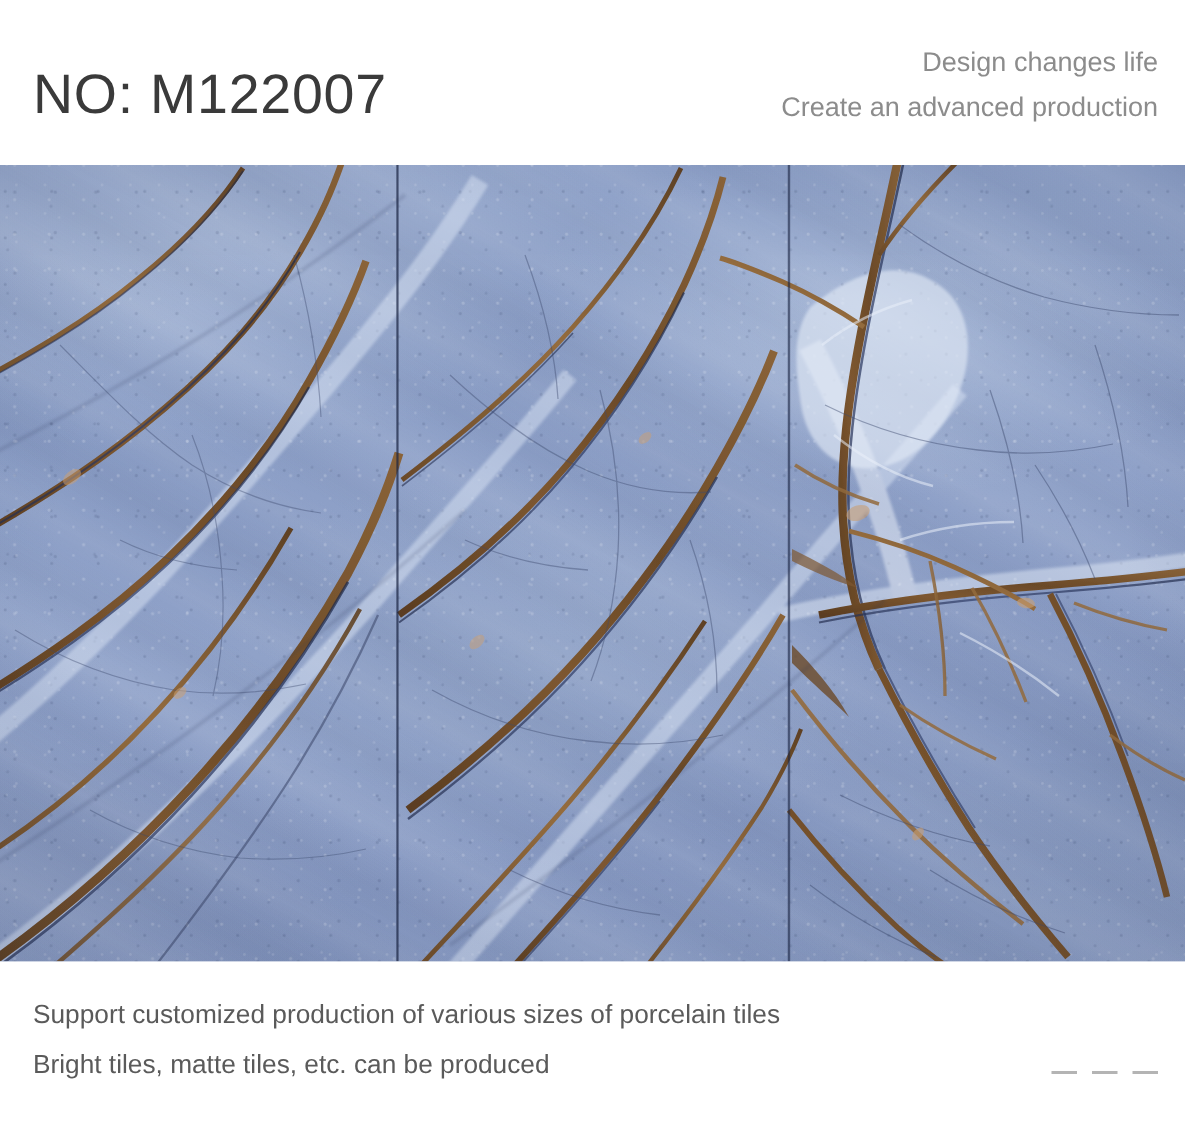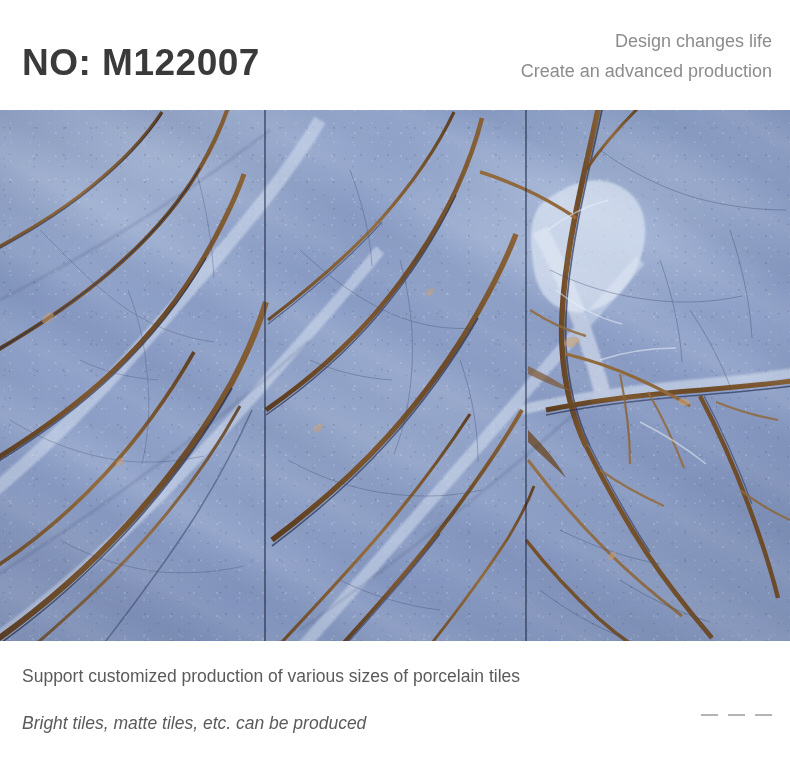--- a/index.html
+++ b/index.html
@@ -25,21 +25,21 @@
     left: 0; top: 0;
     width: 790px;
     height: 110px;
     background: #ffffff;
   }
   .product-no {
     position: absolute;
     left: 22px;
     top: 44px;
     font-size: 37px;
-    font-weight: bold;
+    font-weight: normal;
     color: #3a3a3a;
     letter-spacing: 0.5px;
     white-space: nowrap;
     line-height: 1;
   }
   .taglines {
     position: absolute;
     right: 18px;
     top: 26px;
     text-align: right;
@@ -147,21 +147,21 @@
     background: #ffffff;
   }
   .footer-line {
     position: absolute;
     left: 22px;
     font-size: 17.5px;
     color: #5a5a5a;
     white-space: nowrap;
   }
   .footer-line-1 { top: 25px; }
-  .footer-line-2 { top: 72px; font-style: italic; }
+  .footer-line-2 { top: 58px; }
 
   .dashes {
     position: absolute;
     right: 18px;
     top: 73px;
     display: flex;
     gap: 10px;
     align-items: center;
   }
   .dash {

